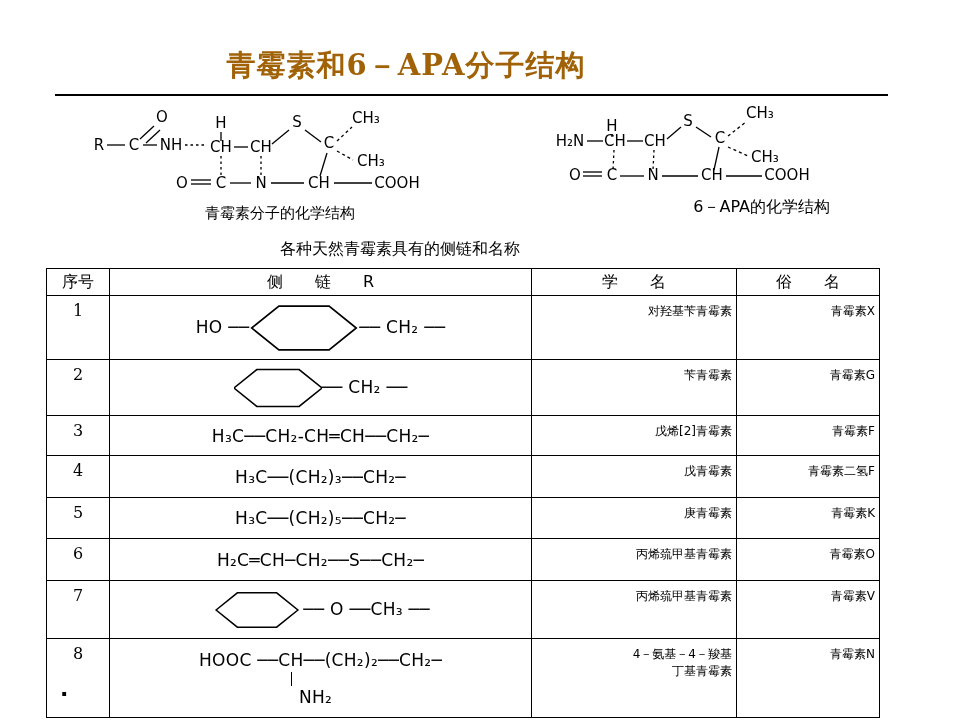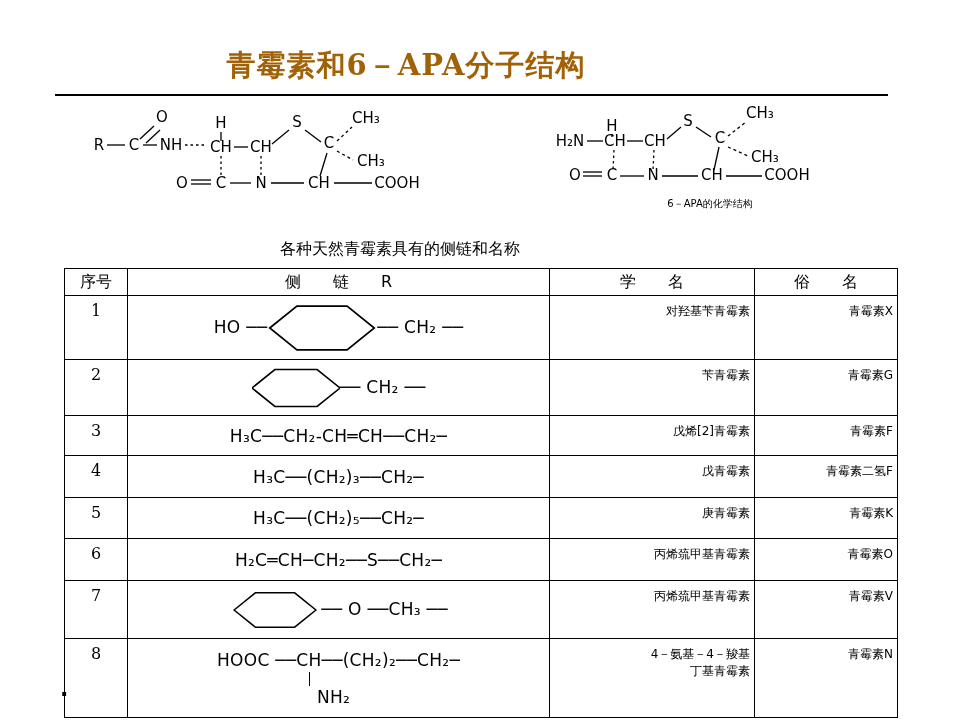--- a/index.html
+++ b/index.html
@@ -9,24 +9,24 @@
   }
   .title{
     position:absolute;top:46px;left:0;width:812px;text-align:center;
     font-family:"DejaVu Serif","Liberation Serif",serif;font-weight:bold;
     font-size:29px;color:#a16207;letter-spacing:1px;
   }
   .rule{position:absolute;top:94px;left:55px;width:833px;border-top:2px solid #000;}
   .struct-left{position:absolute;left:85px;top:102px;}
   .struct-right{position:absolute;left:550px;top:100px;}
   .caption-left{position:absolute;left:150px;top:204px;width:260px;text-align:center;font-size:15px;}
-  .caption-right{position:absolute;left:590px;top:197px;width:240px;text-align:center;font-size:10px;}
+  .caption-right{position:absolute;left:590px;top:197px;width:240px;text-align:right;font-size:16px;}
   .table-caption{position:absolute;left:280px;top:239px;width:400px;text-align:left;font-size:16px;}
   table.pen{
-    position:absolute;left:64px;top:268px;width:833px;
+    position:absolute;left:46px;top:268px;width:833px;
     border-collapse:collapse;table-layout:fixed;
   }
   table.pen th,table.pen td{border:1px solid #000;font-weight:normal;overflow:hidden;}
   table.pen th{font-size:16px;height:26px;text-align:center;padding:0;}
   tbody tr:nth-child(1){height:64px;}
   tbody tr:nth-child(2){height:56px;}
   tbody tr:nth-child(3){height:40px;}
   tbody tr:nth-child(4){height:42px;}
   tbody tr:nth-child(5){height:41px;}
   tbody tr:nth-child(6){height:42px;}
@@ -126,20 +126,21 @@
       <text x="210" y="18">CH₃</text>
       <text x="215" y="62">CH₃</text>
       <text x="25" y="80">O</text>
       <text x="62" y="80">C</text>
       <text x="103" y="80">N</text>
       <text x="162" y="80">CH</text>
       <text x="237" y="80">COOH</text>
     </g>
   </svg>
 
+  <div class="caption-left">青霉素分子的化学结构</div>
   <div class="caption-right">6－APA的化学结构</div>
 
   <div class="table-caption">各种天然青霉素具有的侧链和名称</div>
 
   <table class="pen">
     <colgroup>
         <col style="width:63px">
         <col style="width:422px">
         <col style="width:205px">
         <col style="width:143px">

